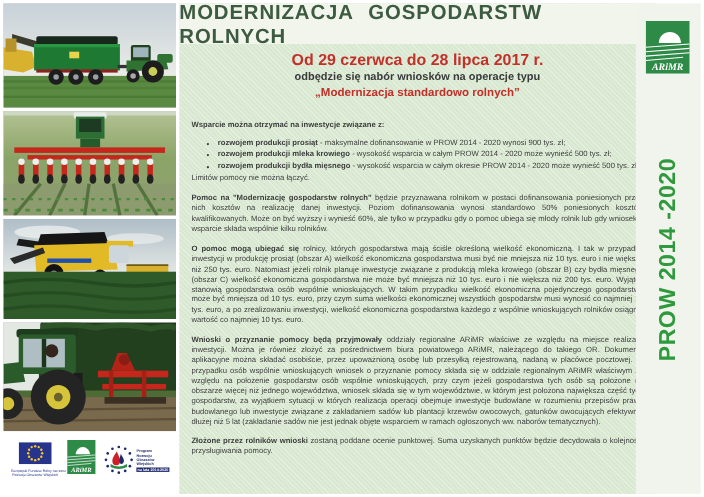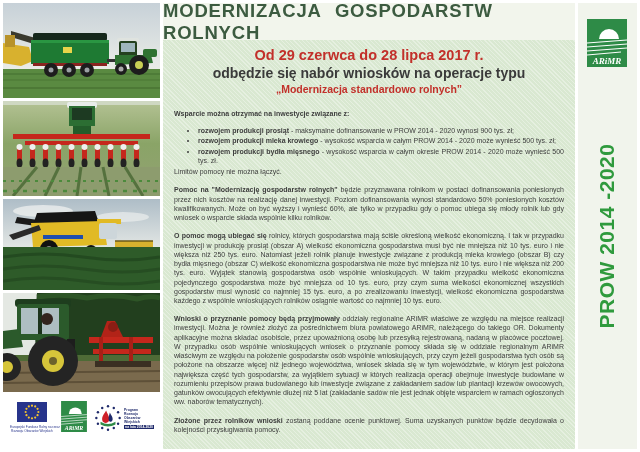--- a/index.html
+++ b/index.html
@@ -18,26 +18,26 @@
   .logos{position:absolute;left:7px;top:398px;width:150px;height:40px;background:#fff;display:flex;align-items:center;justify-content:space-between;padding:2px 3px;box-sizing:border-box;}
   .logo-eu{width:44px;text-align:center;}
   .logo-eu .cap{font-size:3.2px;line-height:3.8px;color:#27348b;white-space:nowrap;}
   .logo-prow{display:flex;align-items:center;gap:2px;}
   .prow-cap{font-size:3.4px;line-height:4px;color:#1f2a6b;font-weight:bold;}
   .prow-cap .period{margin-top:1px;background:#1f2a6b;color:#fff;padding:0 1px;display:inline-block;}
 
   
   .main{position:absolute;left:163px;top:3px;width:412px;height:446px;background-color:#d9e8d1;
     background-image:repeating-linear-gradient(45deg,rgba(255,255,255,.33) 0,rgba(255,255,255,.33) 1px,transparent 1px,transparent 3px);
-    overflow:hidden;}
+    overflow:hidden;padding-left:21px;}
   .title-band{position:absolute;top:0;left:0;right:0;height:37px;background:#f2f5ec;display:flex;align-items:center;justify-content:center;}
   .title-band h1{margin:0;font-size:18.5px;font-weight:bold;color:#3c5b40;letter-spacing:.8px;word-spacing:8px;}
   .headline{position:absolute;top:37px;left:0;right:0;text-align:center;}
   .date-line{margin-top:7px;font-size:14.5px;font-weight:bold;color:#c2302a;}
-  .sub-line{margin-top:2px;font-size:14px;font-weight:bold;color:#3a3a3a;}
+  .sub-line{margin-top:2px;font-size:10px;font-weight:bold;color:#3a3a3a;}
   .prog-line{margin-top:2px;font-size:10.5px;font-weight:bold;color:#c2302a;}
   .bodytext{position:absolute;top:100px;left:11px;right:11px;font-size:7px;line-height:1.32;color:#3d3d3d;text-align:justify;}
   .bodytext p{margin:0;}
   .lead{font-weight:bold;margin-top:6px !important;}
   .bodytext ul{margin:8px 0 0 24px;padding:0;}
   .bodytext li{margin:0 0 1px 0;}
   .note{margin-top:2px !important;}
   .para{margin-top:9px !important;}
 
   

